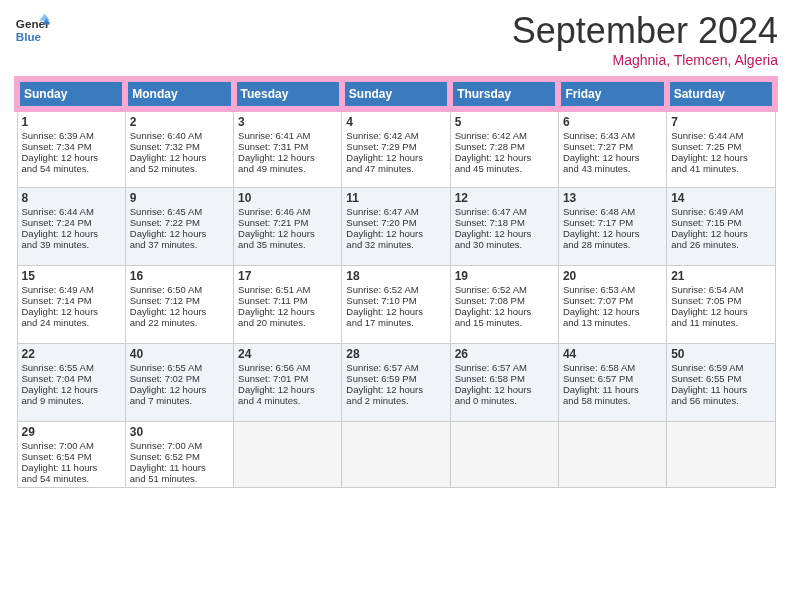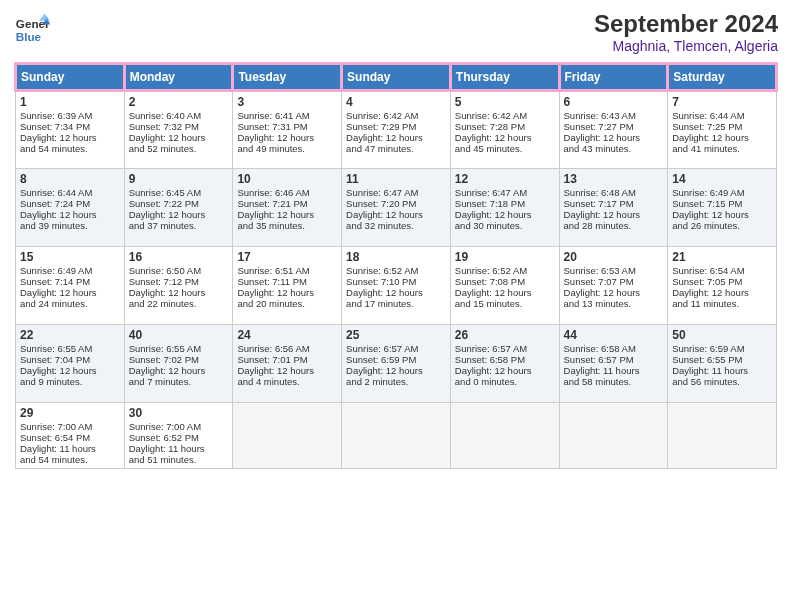--- a/index.html
+++ b/index.html
@@ -26,41 +26,41 @@
       gap: 4px;
     }
     .logo-icon {
       width: 36px;
       height: 36px;
     }
     .title-block {
       text-align: right;
     }
     .month-title {
-      font-size: 24px;
-      font-weight: bold;
+      font-size: 36px;
+      font-weight: normal;
       color: #333;
     }
     .location {
       font-size: 14px;
-      color: #4c1d95;
+      color: #be185d;
     }
     table {
       width: 100%;
       border-collapse: collapse;
       table-layout: fixed;
     }
     th {
       background-color: #3a7abf;
       color: #fff;
       font-size: 12px;
       font-weight: bold;
       padding: 5px 4px;
       text-align: left;
-      border: 3px solid #f9a8d4;
+      border: 6px solid #f9a8d4;
     }
     td {
       vertical-align: top;
       font-size: 9.5px;
       color: #333;
       padding: 3px 4px;
       border: 1px solid #ccc;
       height: 78px;
       background: #fff;
     }
@@ -136,21 +136,21 @@
           <td><span class="day-num">17</span><span>Sunrise: 6:51 AM<br></span><span>Sunset: 7:11 PM<br></span><span>Daylight: 12 hours<br></span><span>and 20 minutes.<br></span></td>
           <td><span class="day-num">18</span><span>Sunrise: 6:52 AM<br></span><span>Sunset: 7:10 PM<br></span><span>Daylight: 12 hours<br></span><span>and 17 minutes.<br></span></td>
           <td><span class="day-num">19</span><span>Sunrise: 6:52 AM<br></span><span>Sunset: 7:08 PM<br></span><span>Daylight: 12 hours<br></span><span>and 15 minutes.<br></span></td>
           <td><span class="day-num">20</span><span>Sunrise: 6:53 AM<br></span><span>Sunset: 7:07 PM<br></span><span>Daylight: 12 hours<br></span><span>and 13 minutes.<br></span></td>
           <td><span class="day-num">21</span><span>Sunrise: 6:54 AM<br></span><span>Sunset: 7:05 PM<br></span><span>Daylight: 12 hours<br></span><span>and 11 minutes.<br></span></td>
         </tr>
         <tr>
           <td><span class="day-num">22</span><span>Sunrise: 6:55 AM<br></span><span>Sunset: 7:04 PM<br></span><span>Daylight: 12 hours<br></span><span>and 9 minutes.<br></span></td>
           <td><span class="day-num">40</span><span>Sunrise: 6:55 AM<br></span><span>Sunset: 7:02 PM<br></span><span>Daylight: 12 hours<br></span><span>and 7 minutes.<br></span></td>
           <td><span class="day-num">24</span><span>Sunrise: 6:56 AM<br></span><span>Sunset: 7:01 PM<br></span><span>Daylight: 12 hours<br></span><span>and 4 minutes.<br></span></td>
-          <td><span class="day-num">25</span><span>Sunrise: 6:57 AM<br></span><span>Sunset: 6:59 PM<br></span><span>Daylight: 12 hours<br></span><span>and 2 minutes.<br></span></td>
+          <td><span class="day-num">28</span><span>Sunrise: 6:57 AM<br></span><span>Sunset: 6:59 PM<br></span><span>Daylight: 12 hours<br></span><span>and 2 minutes.<br></span></td>
           <td><span class="day-num">26</span><span>Sunrise: 6:57 AM<br></span><span>Sunset: 6:58 PM<br></span><span>Daylight: 12 hours<br></span><span>and 0 minutes.<br></span></td>
           <td><span class="day-num">44</span><span>Sunrise: 6:58 AM<br></span><span>Sunset: 6:57 PM<br></span><span>Daylight: 11 hours<br></span><span>and 58 minutes.<br></span></td>
           <td><span class="day-num">50</span><span>Sunrise: 6:59 AM<br></span><span>Sunset: 6:55 PM<br></span><span>Daylight: 11 hours<br></span><span>and 56 minutes.<br></span></td>
         </tr>
         <tr class="last-row">
           <td><span class="day-num">29</span><span>Sunrise: 7:00 AM<br></span><span>Sunset: 6:54 PM<br></span><span>Daylight: 11 hours<br></span><span>and 54 minutes.<br></span></td>
           <td><span class="day-num">30</span><span>Sunrise: 7:00 AM<br></span><span>Sunset: 6:52 PM<br></span><span>Daylight: 11 hours<br></span><span>and 51 minutes.<br></span></td>
           <td class="empty"></td>
           <td class="empty"></td>
           <td class="empty"></td>

